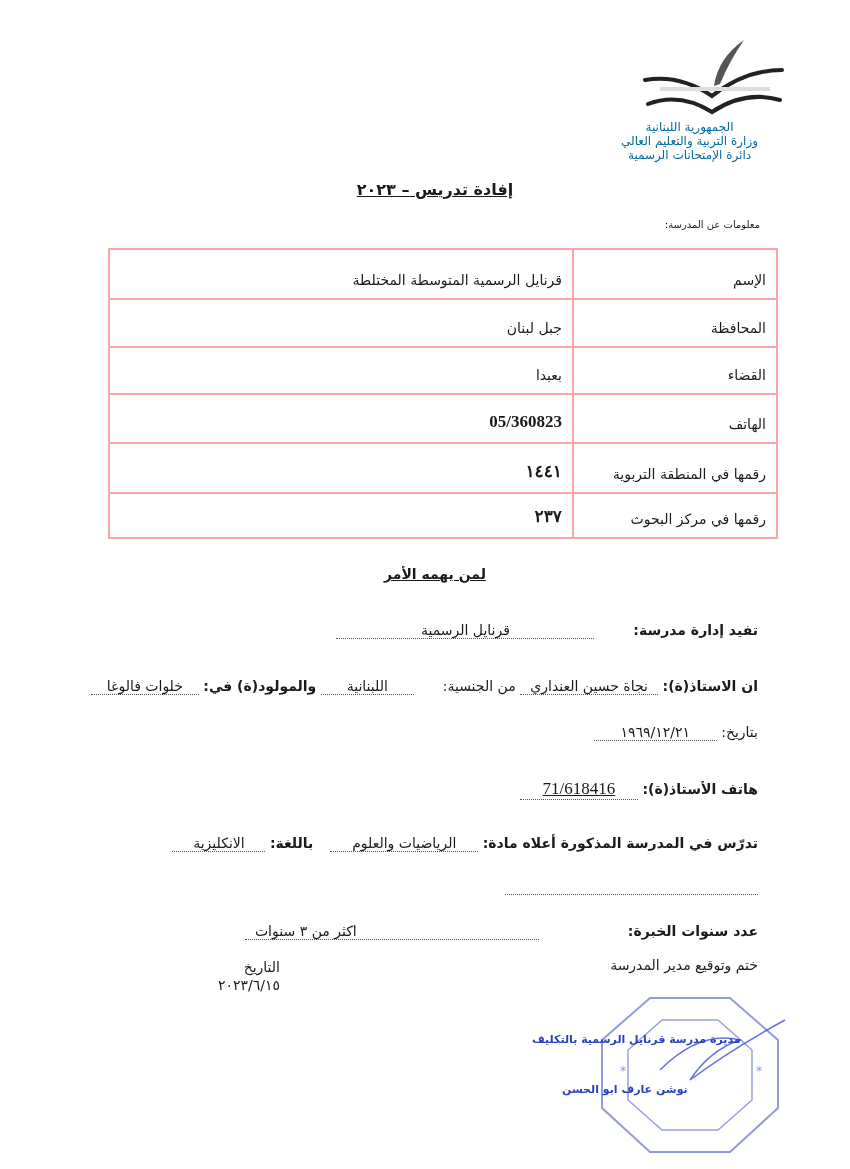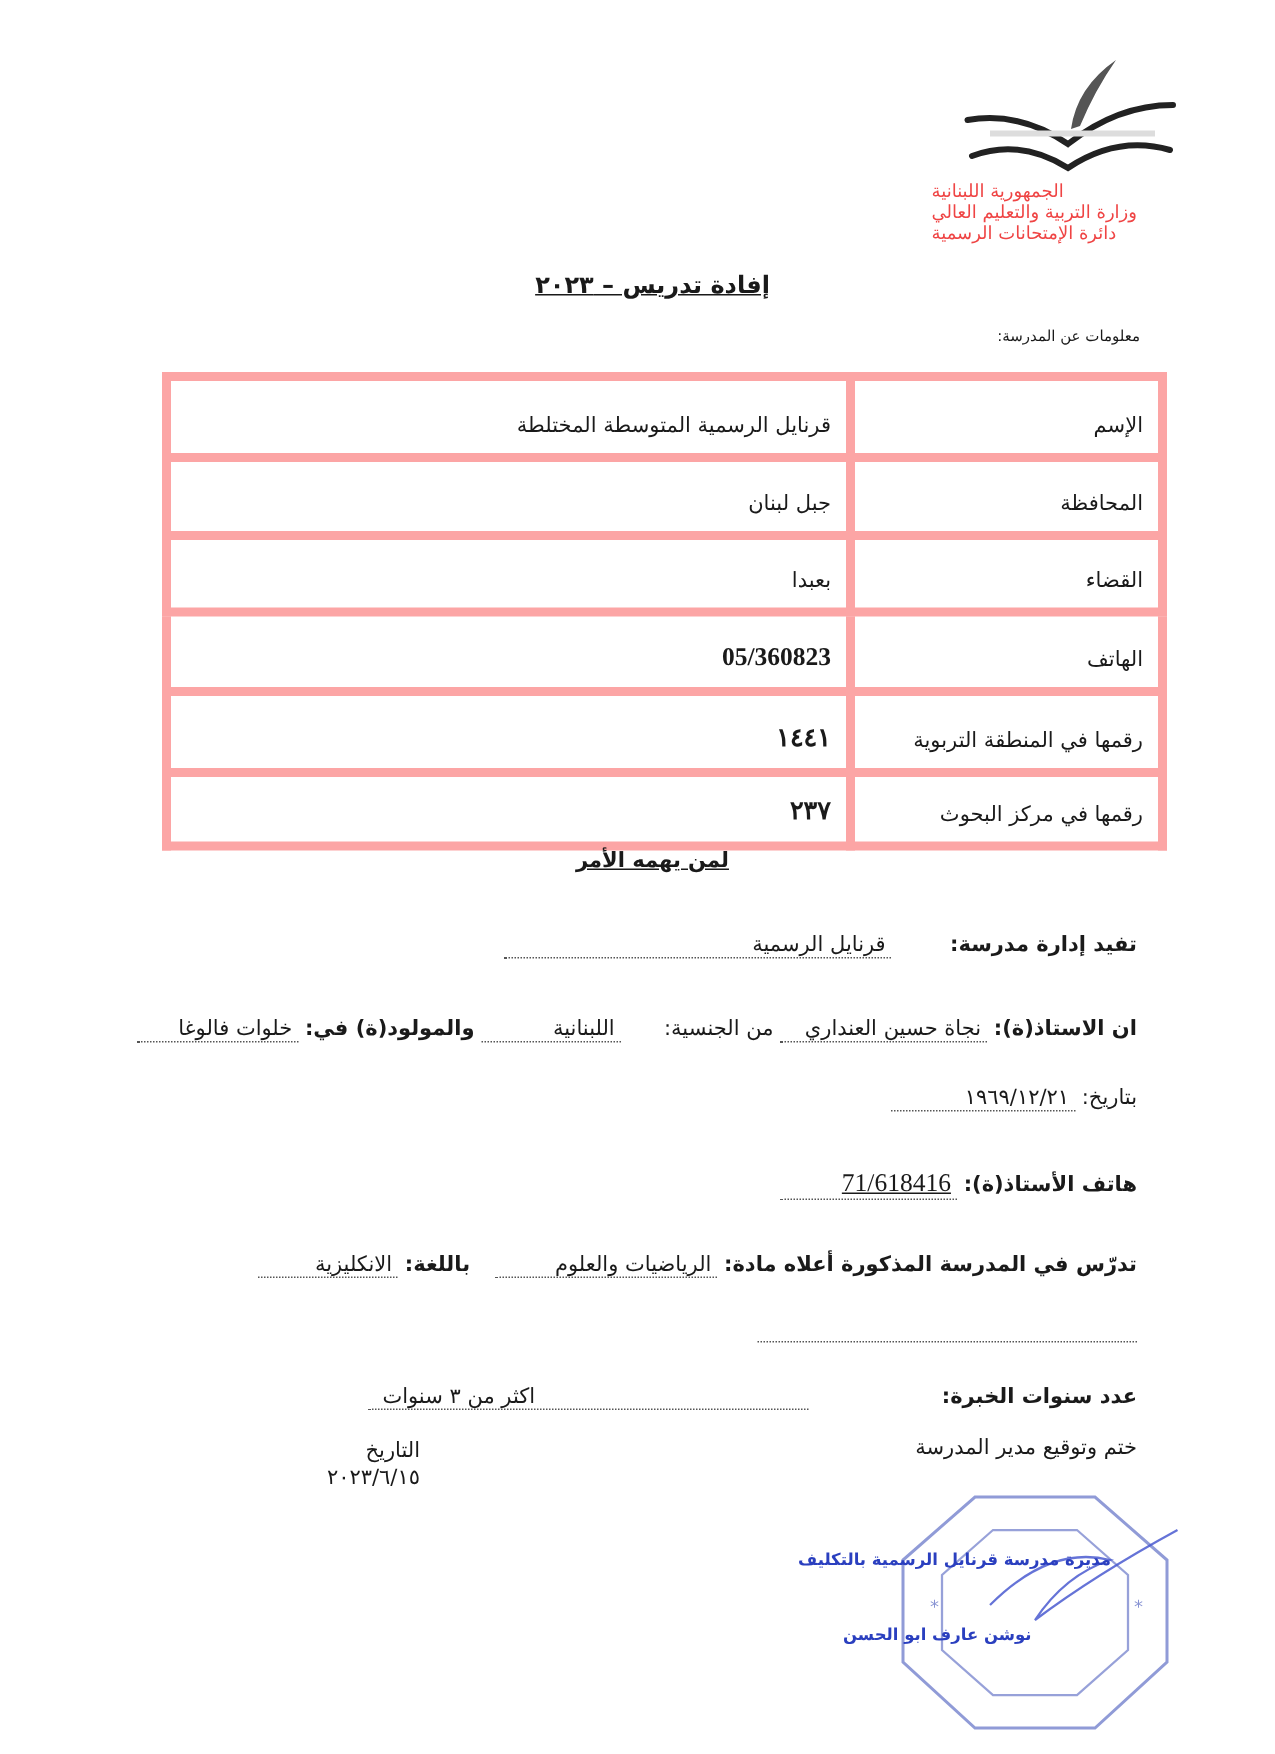--- a/index.html
+++ b/index.html
@@ -2,47 +2,47 @@
 <html><head>
   <meta charset="utf-8">
   <style>
     html, body { margin: 0; padding: 0; background: #ffffff; }
     body { width: 850px; height: 1169px; position: relative; overflow: hidden;
       font-family: "DejaVu Sans", "Liberation Sans", sans-serif; color: #1a1a1a; }
     .abs { position: absolute; }
 
     
     .logo { left: 640px; top: 38px; width: 145px; height: 78px; }
-    .header-lines { right: 92px; top: 120px; text-align: left; direction: rtl;
-      font-size: 12px; line-height: 14px; color: #ef4444; }
+    .header-lines { right: 92px; top: 120px; text-align: center; direction: rtl;
+      font-size: 12px; line-height: 14px; color: #0369a1; }
     .header-lines div { white-space: nowrap; }
 
     .doc-title { left: 350px; top: 180px; width: 170px; text-align: center;
       font-size: 16px; font-weight: bold; text-decoration: underline; direction: rtl; }
     .section-label { right: 90px; top: 219px; font-size: 10px; direction: rtl; }
 
     
     .info-table { left: 108px; top: 248px; width: 670px; border-collapse: collapse; direction: rtl; }
-    .info-table td { border: 6px solid #fca5a5; padding: 0 10px; font-size: 14px; vertical-align: bottom; padding-bottom: 10px; }
+    .info-table td { border: 2px solid #fca5a5; padding: 0 10px; font-size: 14px; vertical-align: bottom; padding-bottom: 10px; }
     .info-table td.lbl { width: 182px; text-align: right; border-radius: 21px; }
     .info-table td.val { text-align: right; }
     .info-table td.bold { font-weight: bold; font-family: "Liberation Serif", serif; font-size: 17px; }
     .r1 td { height: 38px; }
     .r2 td { height: 36px; }
     .r3 td { height: 35px; }
     .r4 td { height: 37px; }
     .r5 td { height: 38px; }
     .r6 td { height: 33px; }
 
     .concern { left: 380px; top: 566px; width: 110px; text-align: center; font-size: 14px;
       font-weight: bold; text-decoration: underline; direction: rtl; }
 
     .line { direction: rtl; font-size: 14px; white-space: nowrap; }
     .b { font-weight: bold; }
-    .fill { display: inline-block; border-bottom: 1px dotted #555; padding: 0 4px; }
+    .fill { display: inline-block; border-bottom: 1px dotted #555; text-align: center; padding: 0 4px; }
 
     .sig-label { right: 92px; top: 957px; font-size: 14px; direction: rtl; }
     .date-label { left: 180px; top: 958px; width: 100px; font-size: 14px; direction: rtl; line-height: 18px; }
 
     .stamp { left: 590px; top: 990px; width: 200px; height: 170px; }
     .stamp-text { color: #2a3fbf; font-weight: bold; font-size: 11px; direction: rtl; white-space: nowrap; }
   </style>
 </head>
 <body>
 

